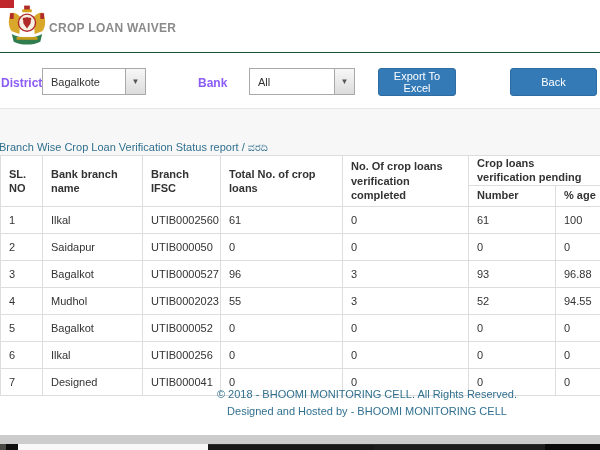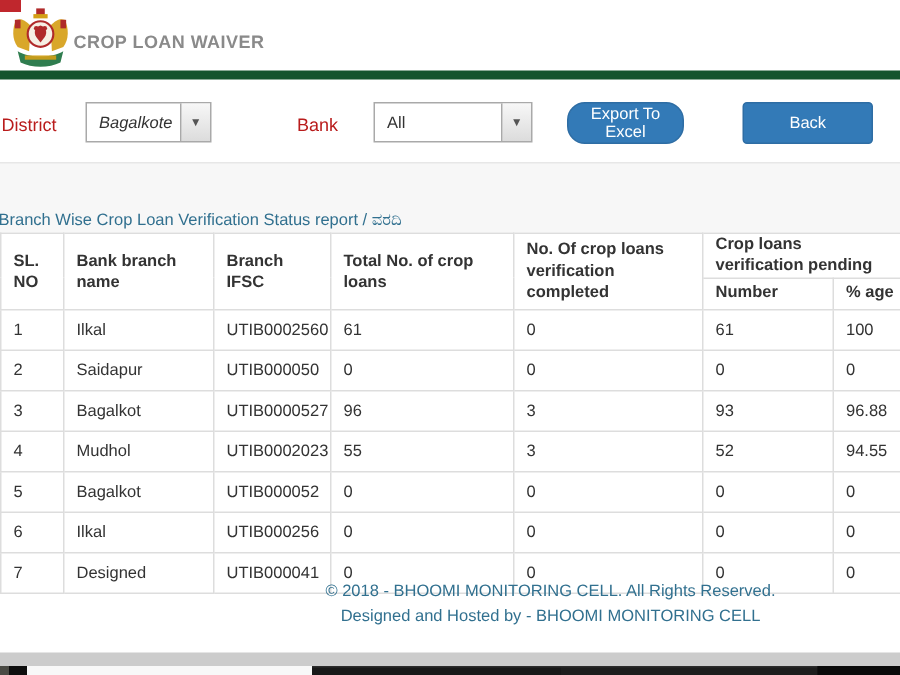--- a/index.html
+++ b/index.html
@@ -8,37 +8,37 @@
     position: relative;
     font-family: "Liberation Sans", sans-serif;
     background: #ffffff;
     color: #333;
   }
 
   
   .corner-red { position: absolute; top: 0; left: 0; width: 14px; height: 8px; background: #c0272d; z-index: 5; }
 
   
-  .app-header { position: absolute; top: 0; left: 0; right: 0; height: 53px; background: #fff; border-bottom: 6px solid #14532d; text-align: center; }
+  .app-header { position: absolute; top: 0; left: 0; right: 0; height: 53px; background: #fff; border-bottom: 1px solid #14532d; text-align: center; }
   .emblem { position: absolute; left: 8px; top: 4px; width: 38px; height: 45px; }
   .app-title { position: absolute; left: 49px; top: 21px; font-size: 12px; font-weight: bold; color: #8a8a8a; letter-spacing: .3px; }
 
   
   .filter-bar { position: absolute; top: 54px; left: 0; right: 0; height: 54px; background: #fff; }
-  .f-label { position: absolute; font-size: 12px; font-weight: normal; color: #b91c1c; top: 22px; white-space: nowrap; }
+  .f-label { position: absolute; font-size: 12px; font-weight: bold; color: #8b5cf6; top: 22px; white-space: nowrap; }
   .lbl-district { left: 1px; }
   .lbl-bank { left: 198px; text-align: center; }
   .select { position: absolute; top: 14px; height: 27px; border: 1px solid #a9a9a9; background: #fff; display: flex; align-items: center; font-size: 11px; color: #333; cursor: pointer; }
   .select .txt { padding-left: 8px; }
   .select .arrow { position: absolute; right: 0; top: 0; bottom: 0; width: 20px; background: linear-gradient(#f7f7f7, #dcdcdc); border-left: 1px solid #a9a9a9; display: flex; align-items: center; justify-content: center; color: #555; font-size: 8px; }
-  .sel-district { left: 57px; width: 84px; font-style: italic; }
+  .sel-district { left: 42px; width: 104px; }
   .sel-bank { left: 249px; width: 106px; }
   .btn { position: absolute; top: 14px; height: 28px; background: #337ab7; border: 1px solid #2e6da4; border-radius: 3px; color: #fff; font-size: 11px; display: flex; align-items: center; justify-content: center; cursor: pointer; font-family: "Liberation Sans", sans-serif; }
-  .btn-export { left: 378px; width: 78px; border-radius: 12px; }
-  .btn-back { left: 495px; width: 87px; }
+  .btn-export { left: 378px; width: 78px; }
+  .btn-back { left: 510px; width: 87px; }
 
   
   .info-band { position: absolute; top: 108px; left: 0; right: 0; height: 47px; background: #f7f7f7; border-top: 1px solid #e7e7e7; font-size: 11px; color: #31708f; }
   .info-band span { position: absolute; top: 16px; white-space: nowrap; }
   .report-title { left: -1px; margin-top: 16px; }
   .record-count { left: 258px; }
   .as-on { left: 395px; }
 
   
   table.report { position: absolute; top: 155px; left: 0; width: 600px; border-collapse: collapse; table-layout: fixed; font-size: 11px; color: #333; background: #fff; }

